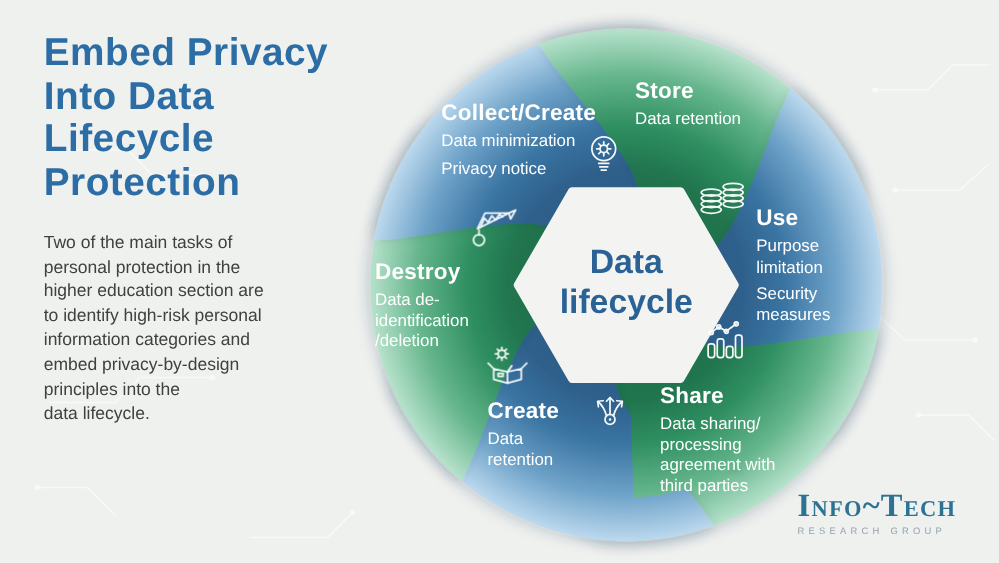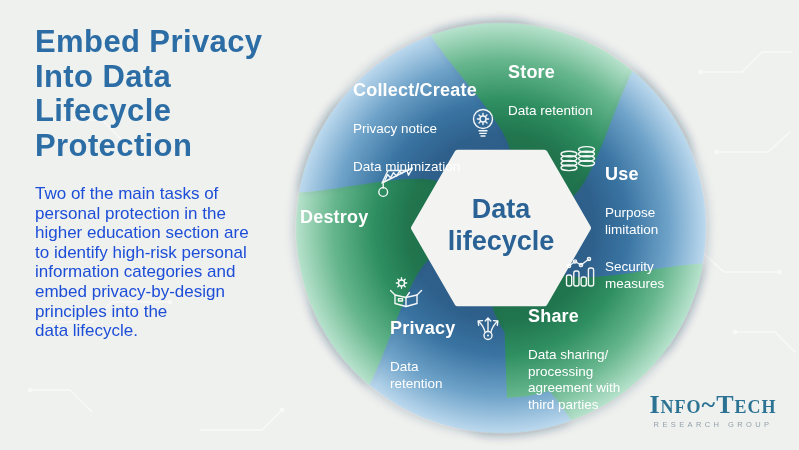--- a/index.html
+++ b/index.html
@@ -5,32 +5,32 @@
   html,body{margin:0;padding:0;}
   body{width:799px;height:450px;overflow:hidden;position:relative;
        font-family:"Liberation Sans",sans-serif;background:#EFF1EF;}
   .stage{position:absolute;inset:0;width:799px;height:450px;border-radius:11px;}
   svg.diagram{position:absolute;left:0;top:0;}
 
   .title{position:absolute;left:35px;top:25px;width:270px;
          font-size:31px;line-height:1.12;font-weight:700;letter-spacing:.4px;
          color:#2B6DA4;white-space:pre-line;}
   .desc{position:absolute;left:35px;top:184px;width:280px;
-        font-size:17px;line-height:19.6px;font-weight:400;color:#1d4ed8;
+        font-size:14px;line-height:19.6px;font-weight:400;color:#404040;
         white-space:pre-line;}
 
   .seg{position:absolute;color:#FFFFFF;}
   .seg-title{font-size:18px;font-weight:700;letter-spacing:.2px;line-height:20px;}
-  .seg-item{font-size:13.5px;line-height:16.5px;margin-top:21px;white-space:pre-line;}
+  .seg-item{font-size:13.5px;line-height:16.5px;margin-top:5px;white-space:pre-line;}
 
   .center-label{position:absolute;left:406px;top:193px;width:190px;
                 text-align:center;font-size:27px;line-height:1.2;font-weight:700;
                 color:#2B6295;white-space:pre-line;}
 
-  .brand{position:absolute;left:638px;top:392px;width:150px;text-align:center;}
+  .brand{position:absolute;left:638px;top:392px;width:150px;text-align:left;}
   .brand-name{font-family:"Liberation Serif",serif;font-variant:small-caps;
               font-size:26px;font-weight:600;letter-spacing:1px;color:#2C7293;
               line-height:26px;}
   .brand-sub{font-family:Liberation Sans, sans-serif;font-size:7.5px;
              letter-spacing:3.4px;color:#94A1AB;margin-top:2px;}
 </style>
 </head>
 <body>
 
 <div class="stage">
@@ -191,22 +191,22 @@
 personal protection in the
 higher education section are
 to identify high-risk personal
 information categories and
 embed privacy-by-design
 principles into the
 data lifecycle.</div>
 
   <div class="seg" style="left:353px;top:80px;">
     <div class="seg-title">Collect/Create</div>
+    <div class="seg-item">Data minimization</div>
     <div class="seg-item">Privacy notice</div>
-    <div class="seg-item">Data minimization</div>
   </div>
 
   <div class="seg" style="left:508px;top:62px;">
     <div class="seg-title">Store</div>
     <div class="seg-item">Data retention</div>
   </div>
 
   <div class="seg" style="left:528px;top:306px;">
     <div class="seg-title">Share</div>
     <div class="seg-item">Data sharing/
@@ -217,27 +217,30 @@
 
   <div class="seg" style="left:605px;top:164px;">
     <div class="seg-title">Use</div>
     <div class="seg-item">Purpose
 limitation</div>
     <div class="seg-item">Security
 measures</div>
   </div>
 
   <div class="seg" style="left:390px;top:318px;">
-    <div class="seg-title">Privacy</div>
+    <div class="seg-title">Create</div>
     <div class="seg-item">Data
 retention</div>
   </div>
 
   <div class="seg" style="left:300px;top:207px;">
     <div class="seg-title">Destroy</div>
+    <div class="seg-item">Data de-
+identification
+/deletion</div>
   </div>
 
   <div class="center-label">Data
 lifecycle</div>
 
   <div class="brand">
     <div class="brand-name">Info~Tech</div>
     <div class="brand-sub">RESEARCH GROUP</div>
   </div>
 

